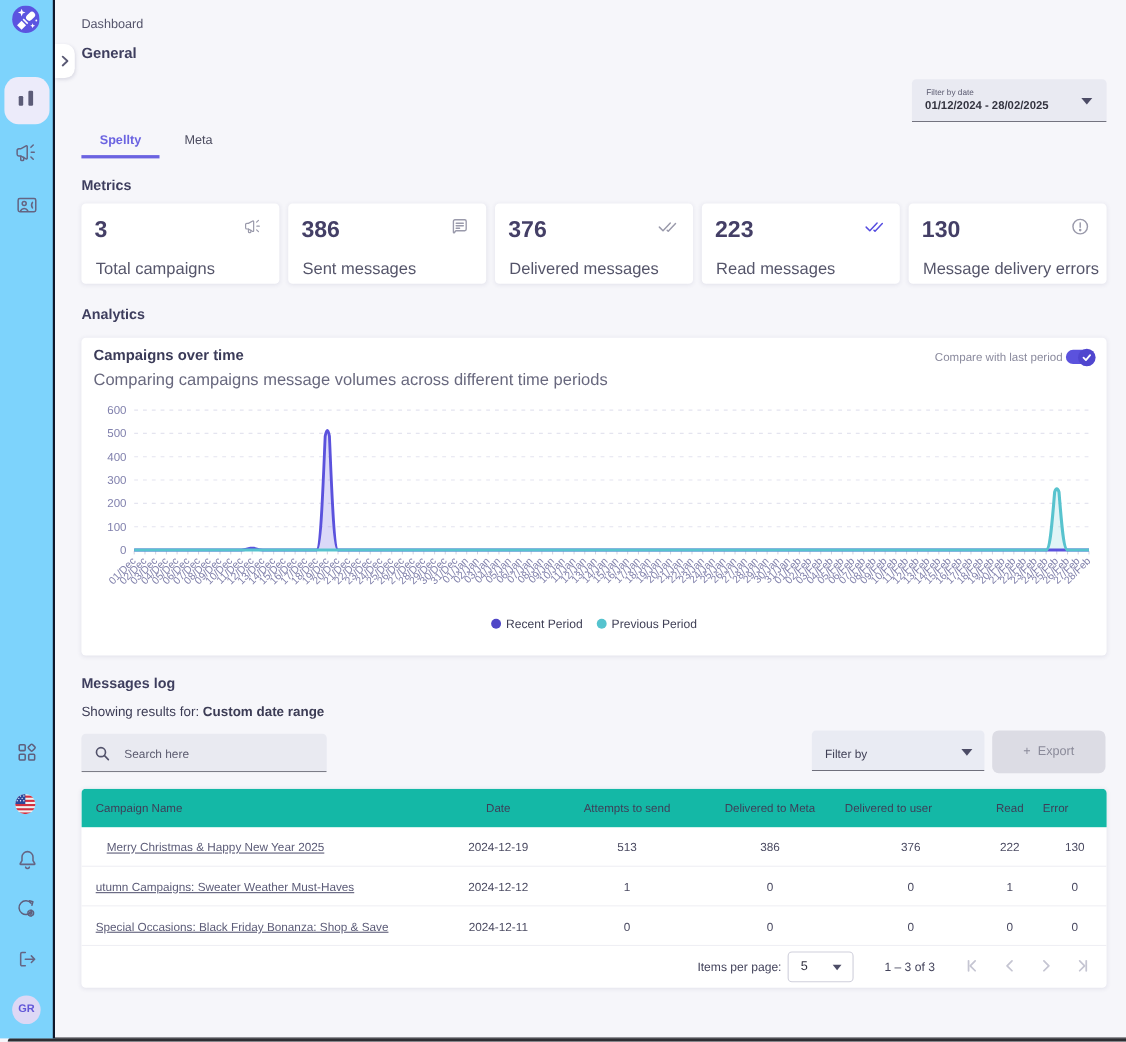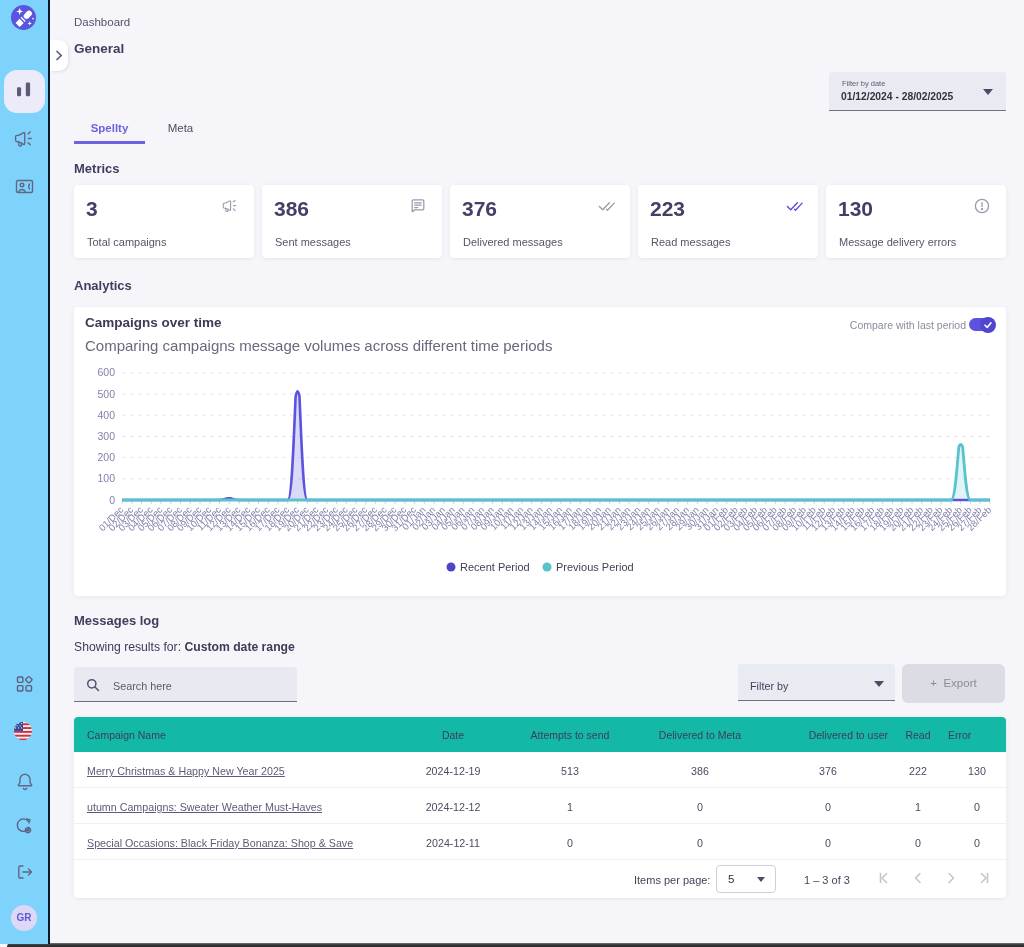--- a/index.html
+++ b/index.html
@@ -29,21 +29,21 @@
 .tab { display:inline-block; width:71px; text-align:center; font-size:11.5px; font-weight:bold; }
 .tab.on { color:#6b63e1; }
 .tab.off { color:#4d4d60; font-weight:normal; }
 .tabline { position:absolute; left:0; top:23px; width:71px; height:2.5px; background:#6b63e1; }
 
 .sechead { position:absolute; font-size:13px; font-weight:bold; color:#3e3e5e; }
 
 
 .mcard { position:absolute; top:185px; width:180px; height:73px; background:#ffffff; border-radius:4px; box-shadow:0 1px 4px rgba(60,60,110,.10); }
 .mnum { position:absolute; left:12px; top:12px; font-size:21px; font-weight:bold; color:#443f66; }
-.mlbl { position:absolute; left:13px; top:51px; font-size:11px; color:#55556a; }
+.mlbl { position:absolute; left:13px; top:51px; font-size:15px; color:#55556a; }
 .mico { position:absolute; right:16px; top:13px; width:16px; height:16px; color:#9a9aab; }
 
 
 .chartcard { position:absolute; left:24px; top:307px; width:932px; height:289px; background:#ffffff; border-radius:4px; box-shadow:0 1px 4px rgba(60,60,110,.10); }
 .ctitle { position:absolute; left:11px; top:8px; font-size:13.5px; font-weight:bold; color:#3b3b58; }
 .csub { position:absolute; left:11px; top:30px; font-size:15px; color:#68687e; }
 .cmp { position:absolute; right:40px; top:12px; font-size:10.5px; color:#8b8b9e; }
 .toggle { position:absolute; right:11px; top:11px; width:26px; height:13px; background:#5b52dd; border-radius:7px; }
 .toggle .knob { position:absolute; right:-1px; top:-1.5px; width:16px; height:16px; background:#5046cf; border-radius:50%; display:flex; align-items:center; justify-content:center; }
 
@@ -367,26 +367,26 @@
       <div class="arr"></div>
     </div>
   <div class="export">+&nbsp;&nbsp;Export</div>
 
   <div class="tcard">
     <div class="thead">
       <div class="th" style="left:13px;">Campaign Name</div>
       <div class="th" style="left:349px; width:60px; text-align:center;">Date</div>
       <div class="th" style="left:436px; width:120px; text-align:center;">Attempts to send</div>
       <div class="th" style="left:566px; width:120px; text-align:center;">Delivered to Meta</div>
-      <div class="th" style="left:694px; width:120px; text-align:right;">Delivered to user</div>
+      <div class="th" style="left:694px; width:120px; text-align:left;">Delivered to user</div>
       <div class="th" style="left:814px; width:60px; text-align:center;">Read</div>
       <div class="th" style="left:874px; width:58px; text-align:left;">Error</div>
     </div>
     <div class="trow" style="top:35px;">
-      <div class="td" style="left:13px;"><span class="tlink">Merry Christmas &amp; Happy New Year 2025</span></div>
+      <div class="td" style="left:23px;"><span class="tlink">Merry Christmas &amp; Happy New Year 2025</span></div>
       <div class="td" style="left:349px; width:60px; text-align:center;">2024-12-19</div>
       <div class="td" style="left:436px; width:120px; text-align:center;">513</div>
       <div class="td" style="left:566px; width:120px; text-align:center;">386</div>
       <div class="td" style="left:694px; width:120px; text-align:center;">376</div>
       <div class="td" style="left:814px; width:60px; text-align:center;">222</div>
       <div class="td" style="left:874px; width:58px; text-align:center;">130</div>
     </div>
     <div class="trow" style="top:71px;">
       <div class="td" style="left:13px;"><span class="tlink">utumn Campaigns: Sweater Weather Must-Haves</span></div>
       <div class="td" style="left:349px; width:60px; text-align:center;">2024-12-12</div>

